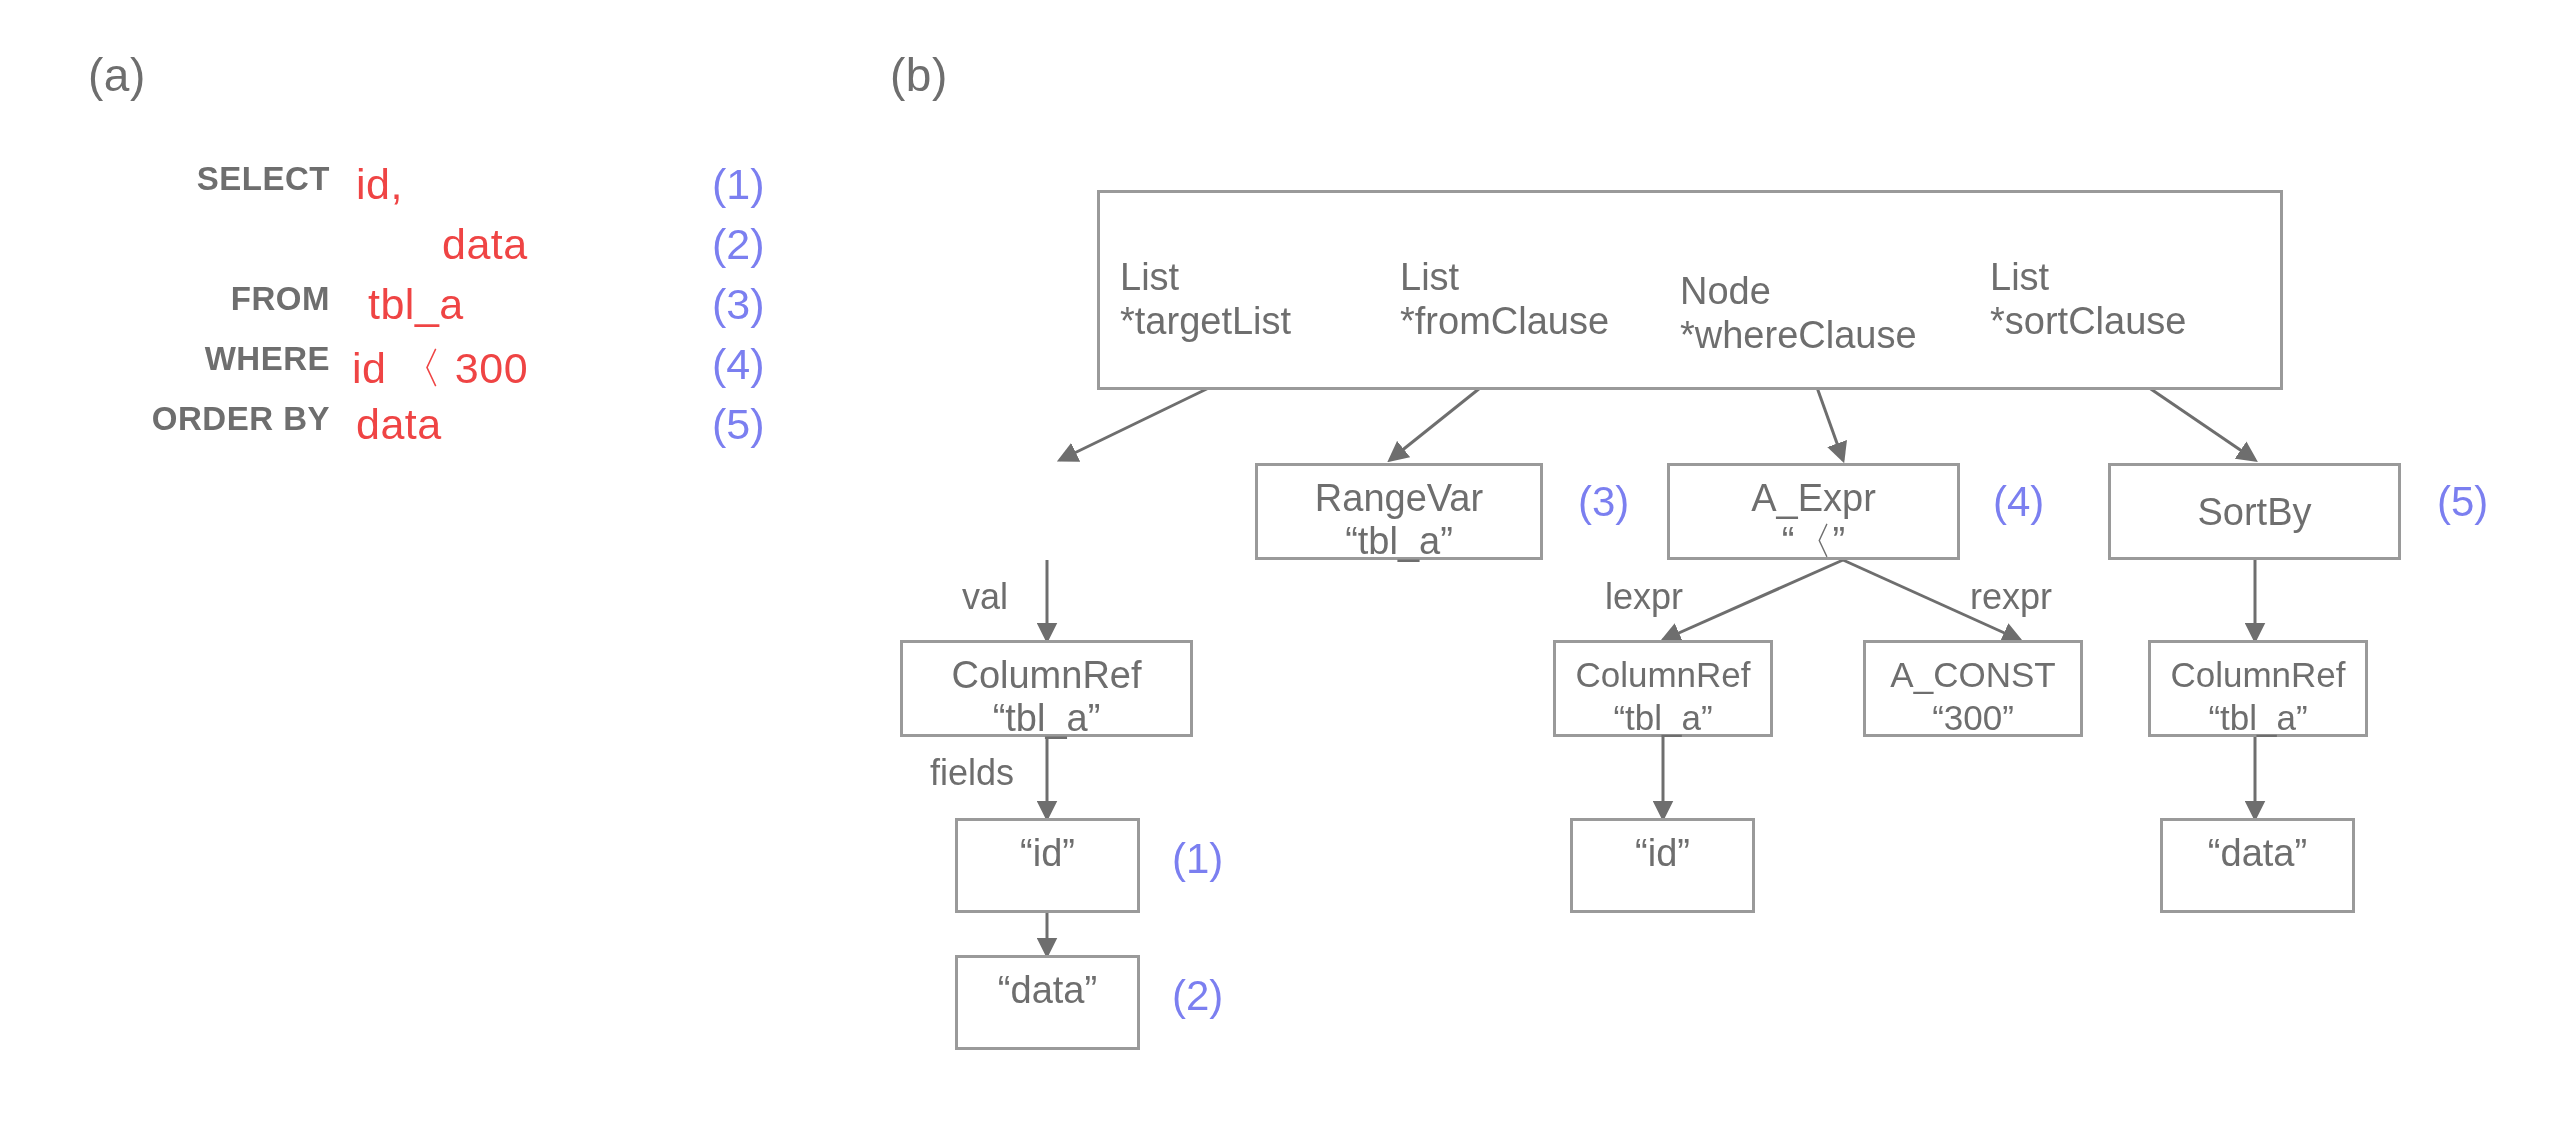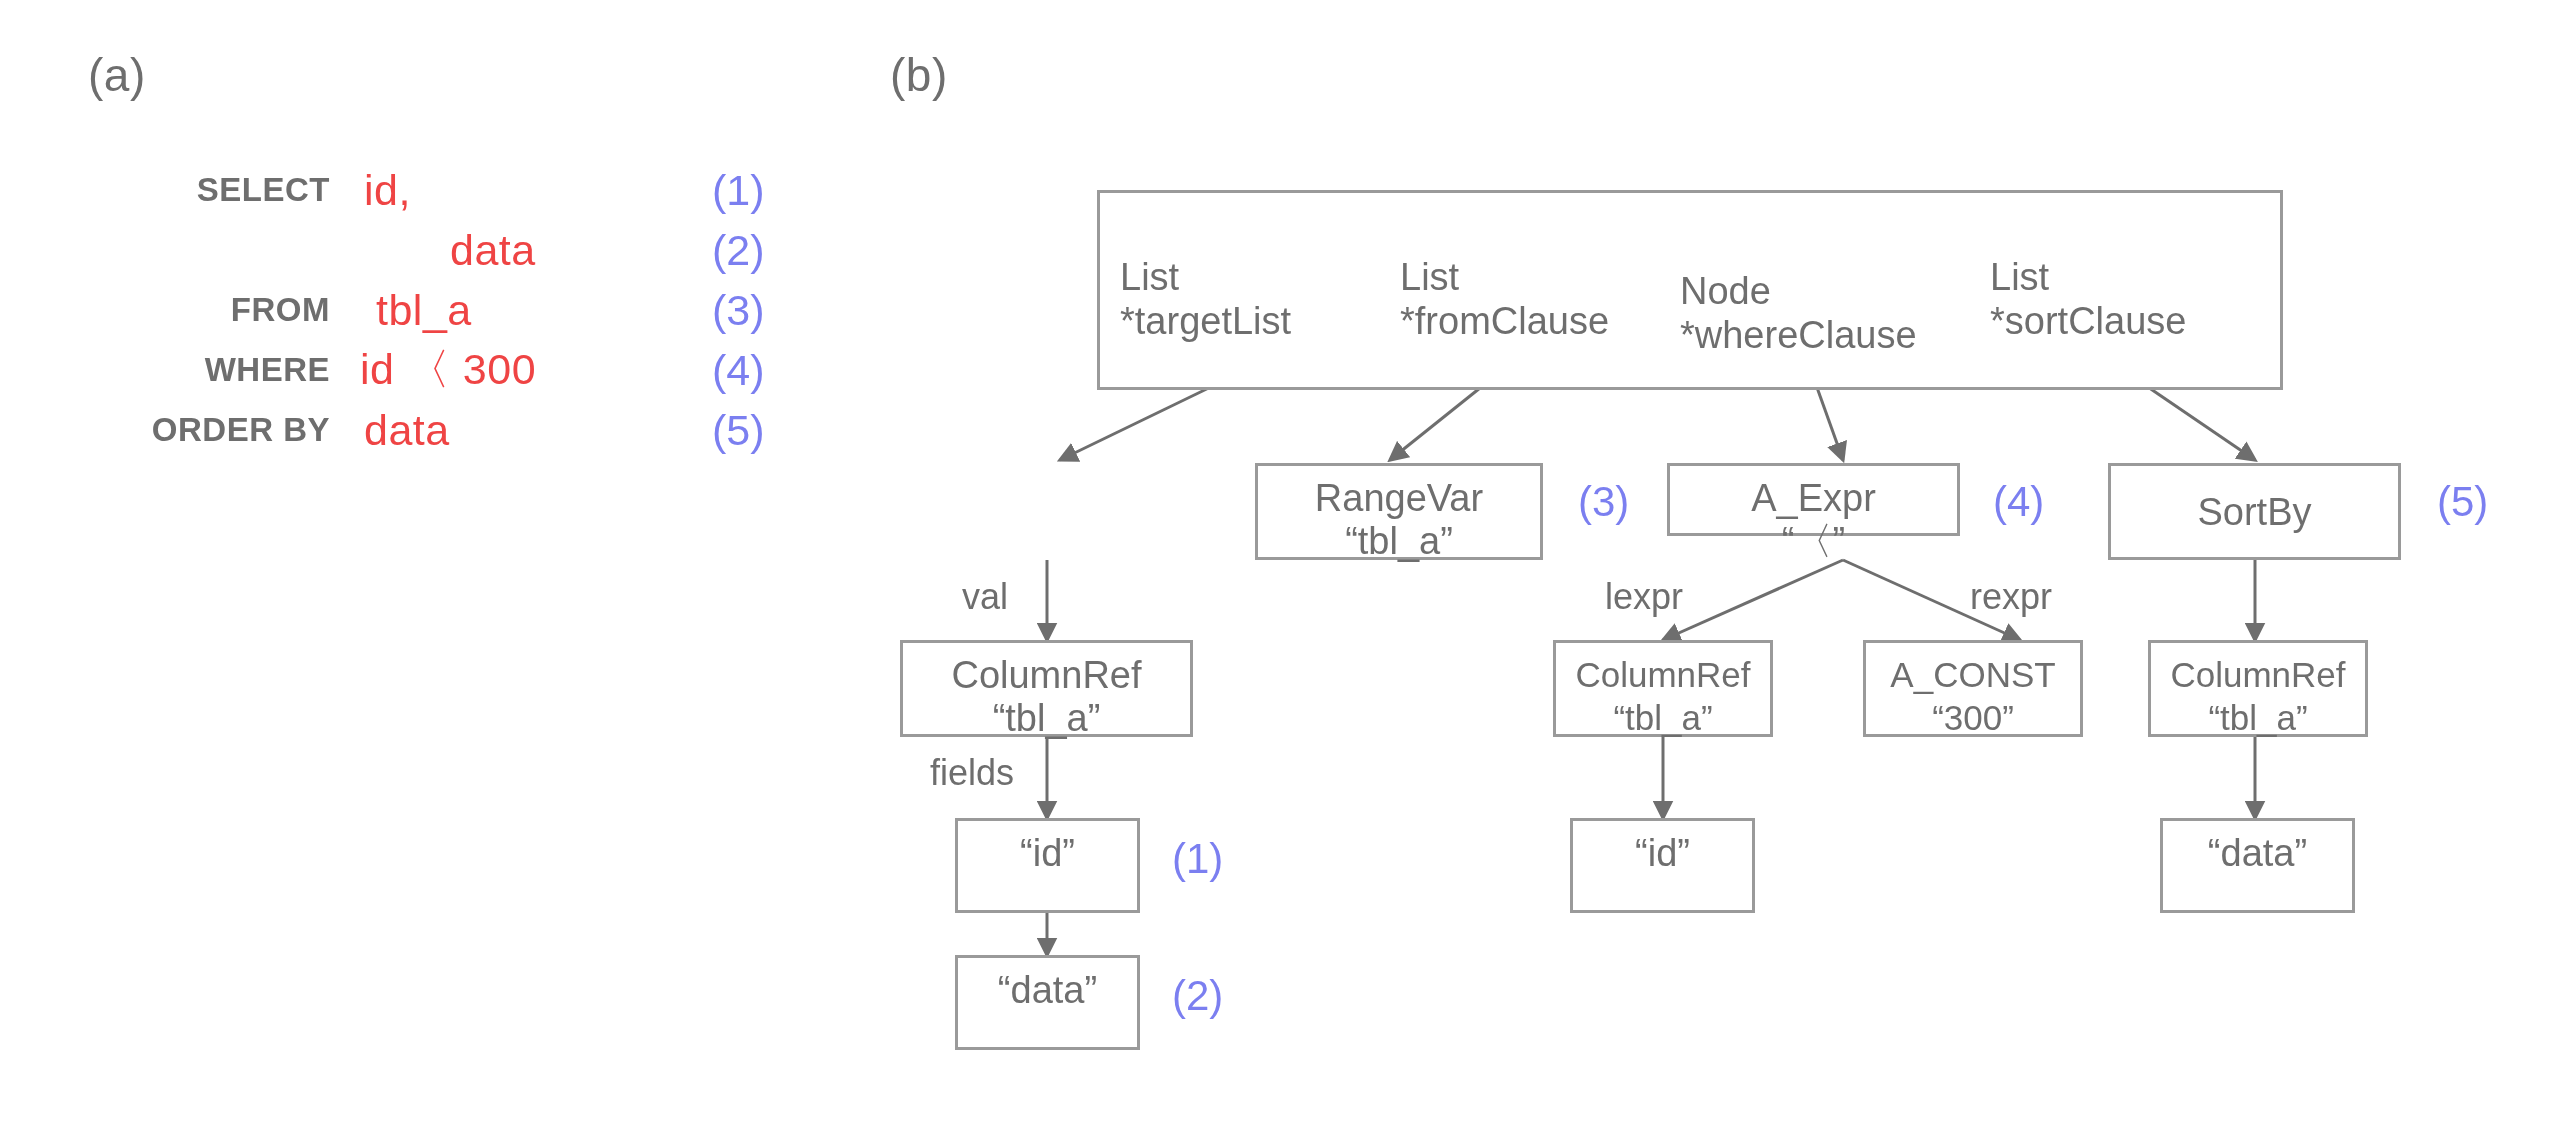--- a/index.html
+++ b/index.html
@@ -28,23 +28,22 @@
   }
 
   
   #sql-listing {
     left: 0px;
     top: 160px;
     width: 820px;
   }
   .sql-row {
     display: flex;
-    align-items: center;
+    align-items: flex-start;
     height: 60px;
-    gap: 8px;
   }
   .sql-kw {
     width: 330px;
     text-align: right;
     font-size: 33px;
     font-weight: bold;
     letter-spacing: 0.5px;
     color: #6e6e6e;
     white-space: nowrap;
     font-family: "Liberation Sans", sans-serif;
@@ -235,21 +234,21 @@
       </div>
     </div>
   </div>
 
 
   <div class="node pad-top" style="left:1255px; top:463px; width:288px; height:97px;">
     <div class="n-title">RangeVar</div>
     <div class="n-sub">“tbl_a”</div>
   </div>
 
-  <div class="node pad-top" style="left:1667px; top:463px; width:293px; height:73px;">
+  <div class="node pad-top" style="left:1667px; top:463px; width:293px; height:97px;">
     <div class="n-title">A_Expr</div>
     <div class="n-sub">“〈”</div>
   </div>
 
   <div class="node pad-top" style="left:2108px; top:463px; width:293px; height:97px;">
     <div class="n-title" style="padding-top:14px;">SortBy</div>
   </div>
 
   <div class="node pad-top" style="left:900px; top:640px; width:293px; height:97px;">
     <div class="n-title">ColumnRef</div>

